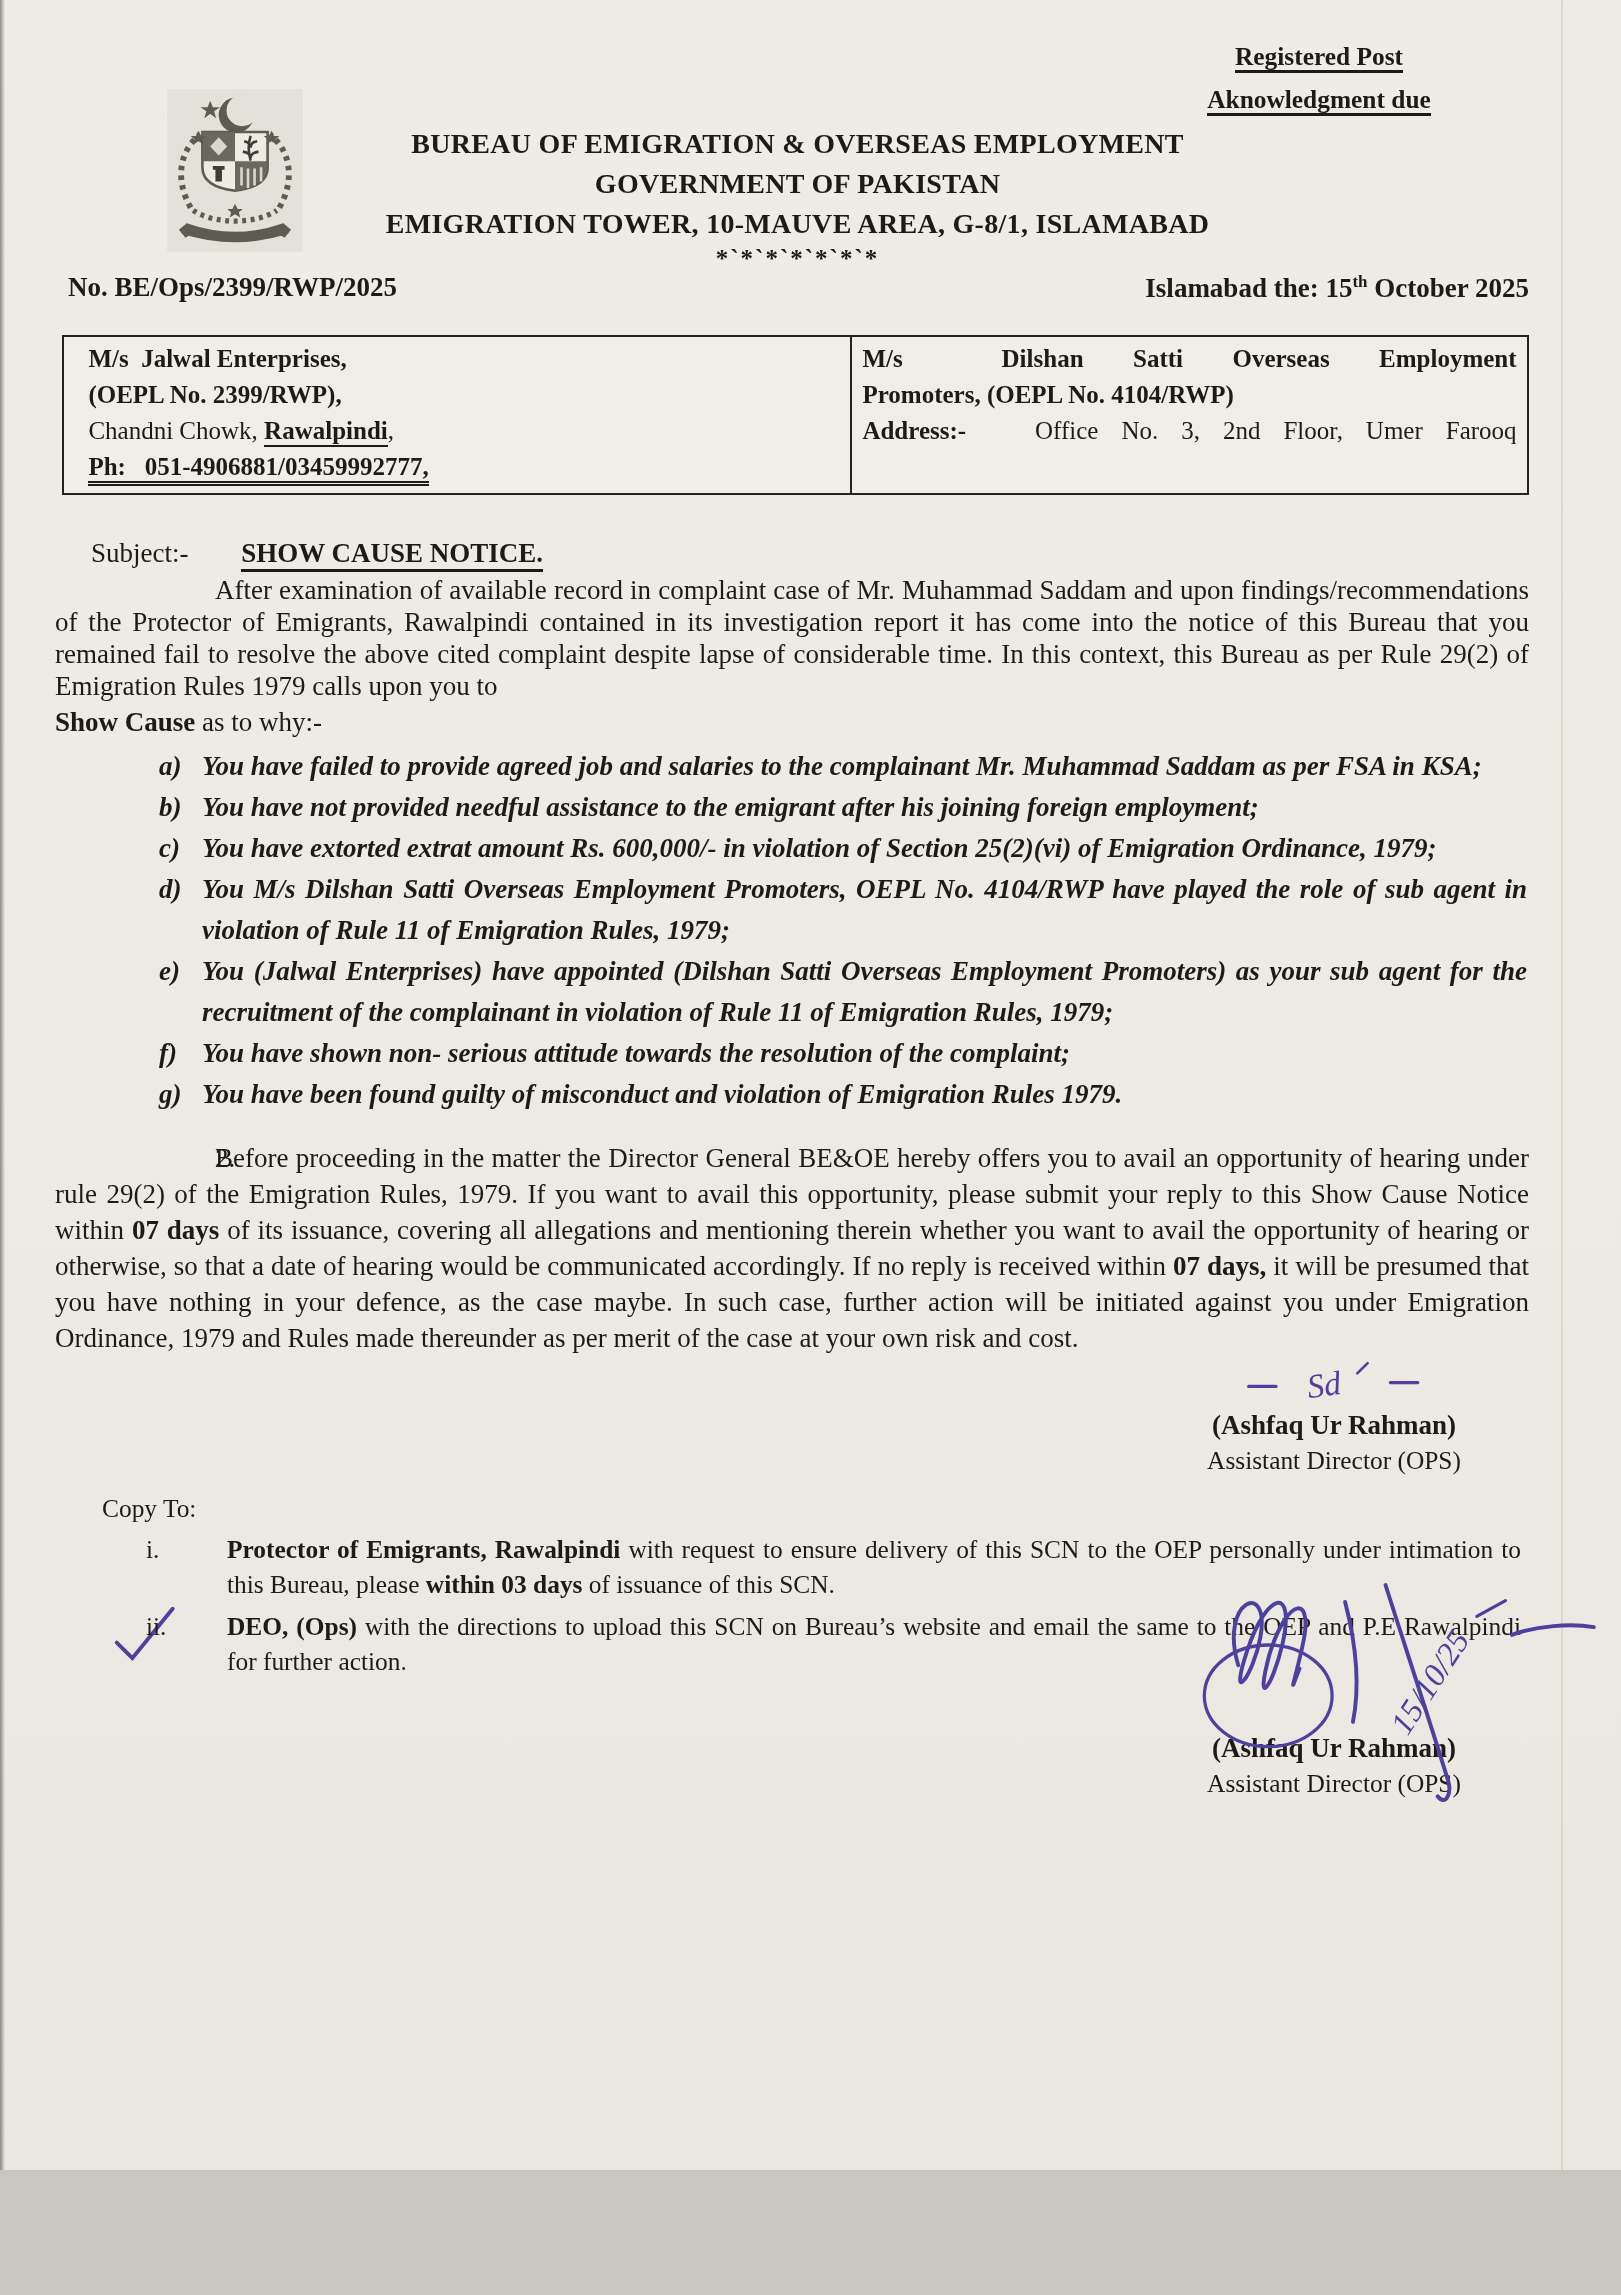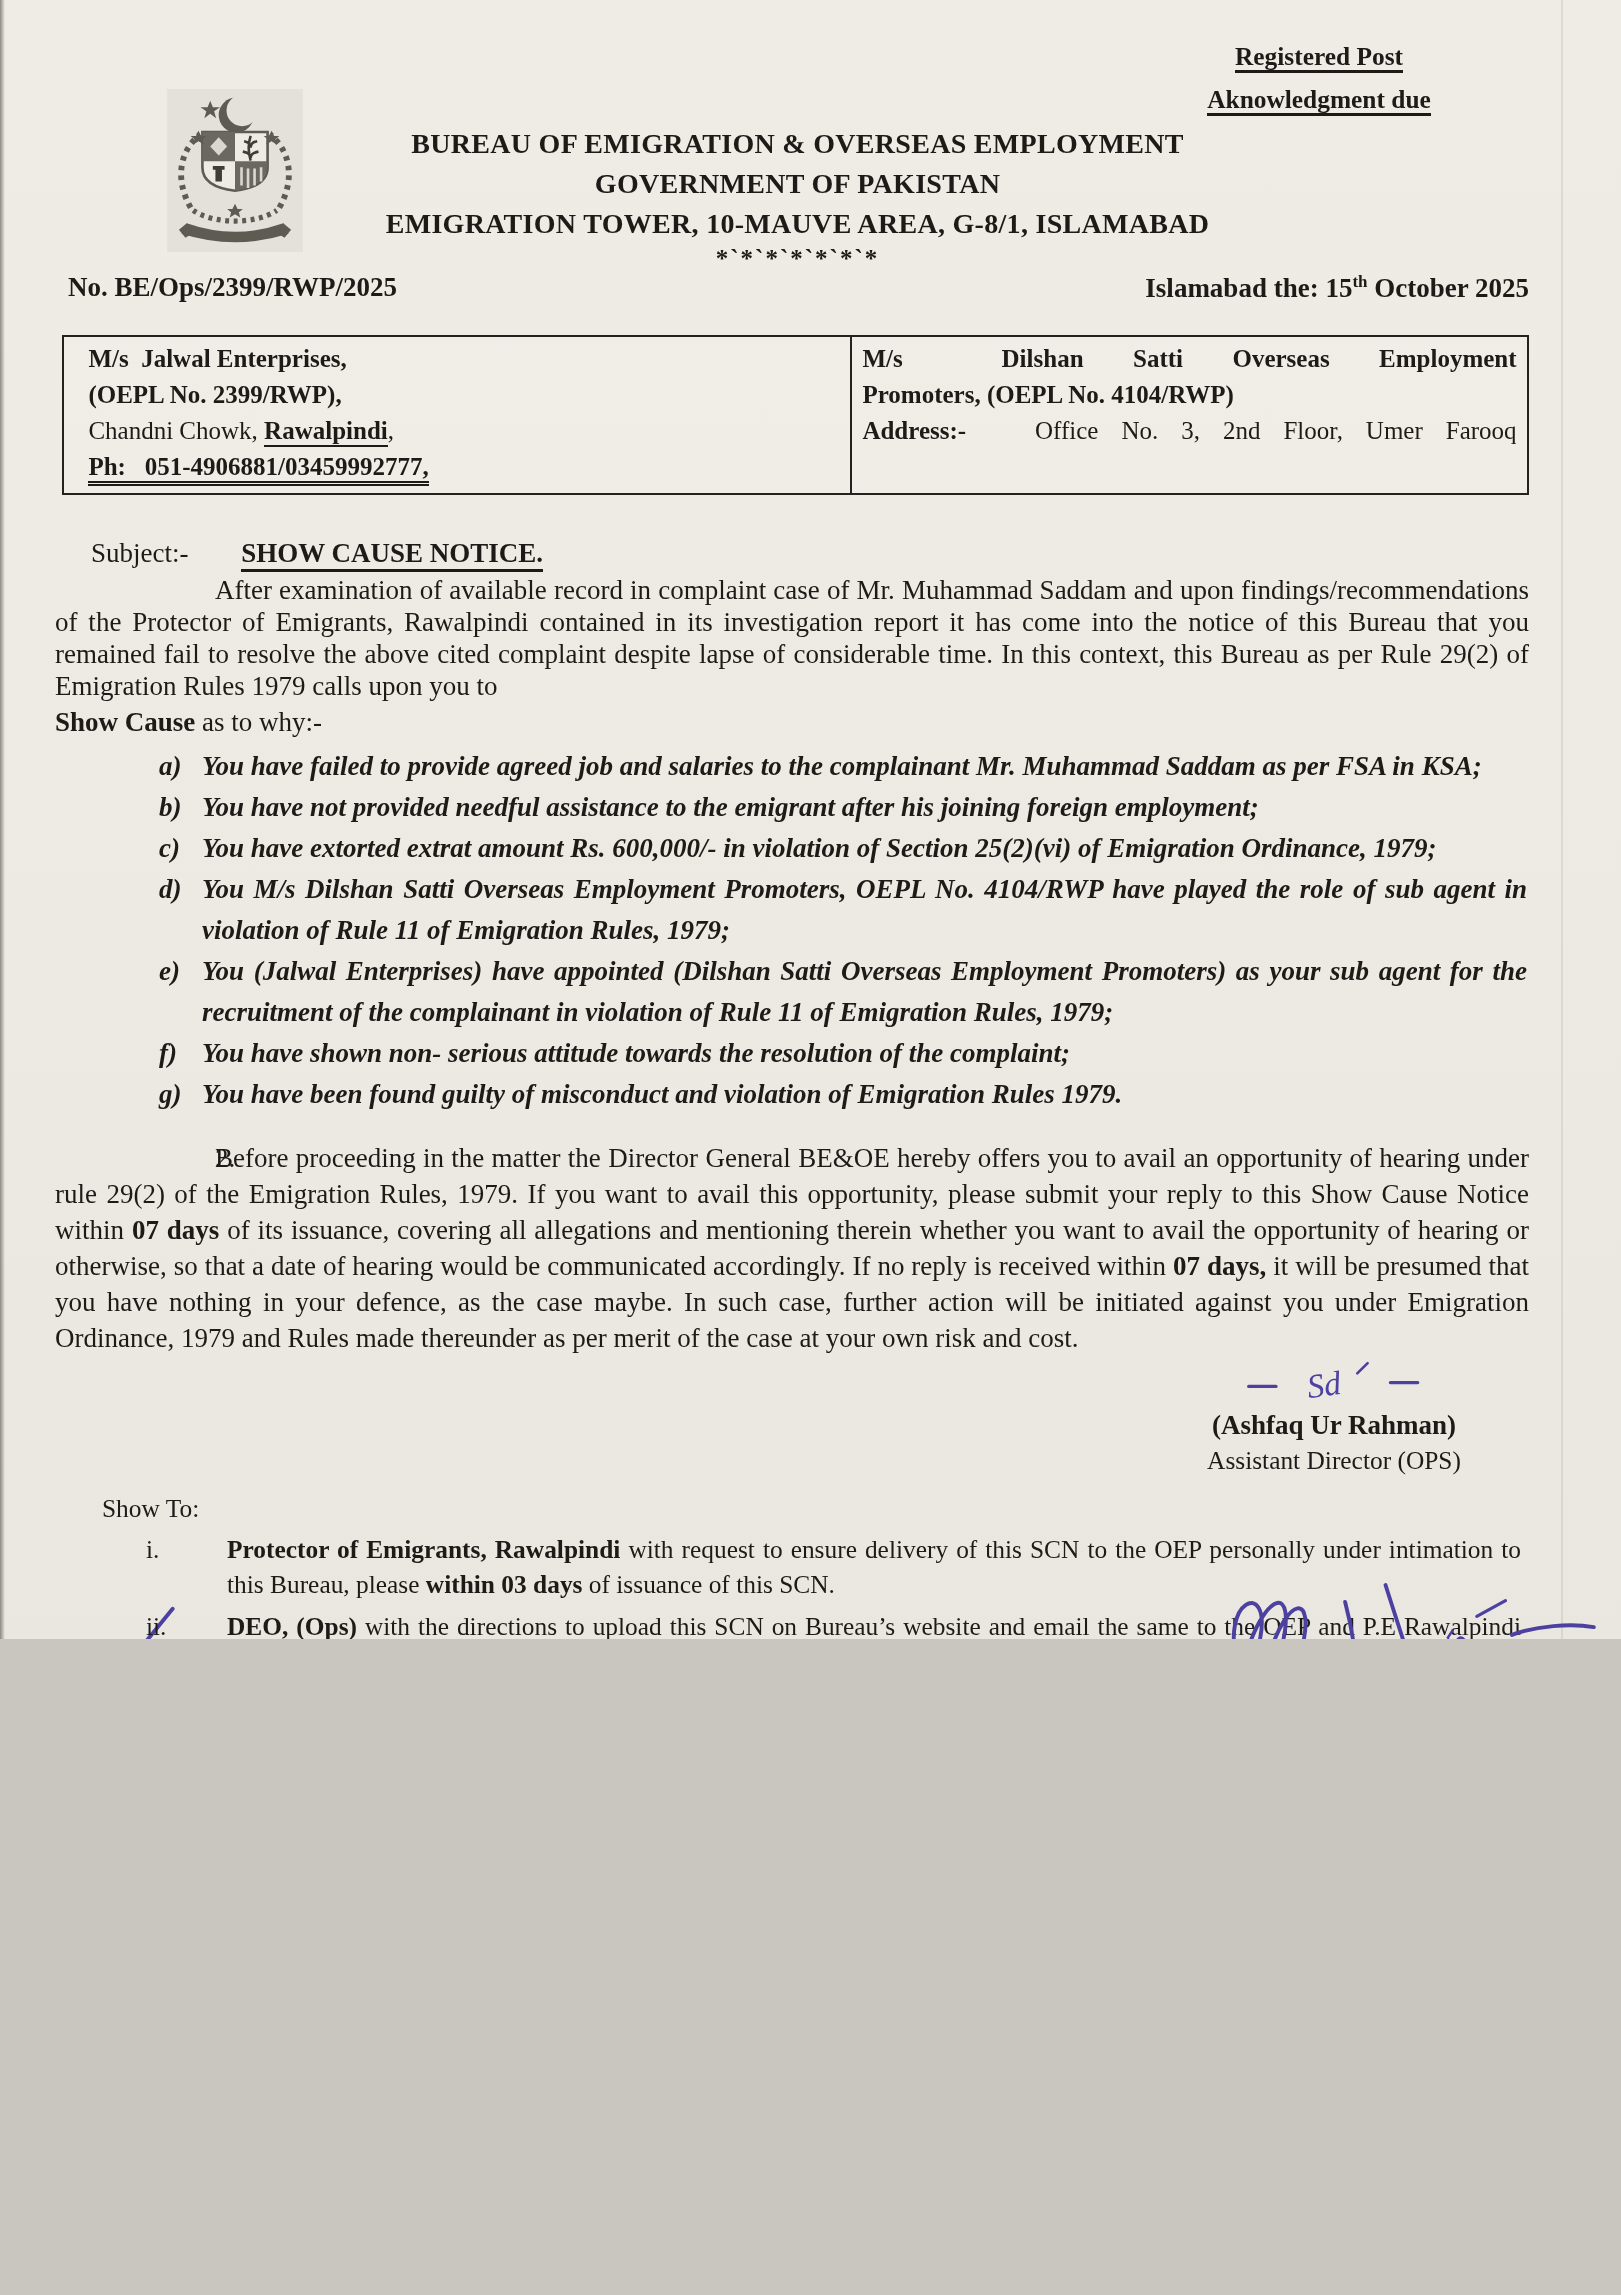--- a/index.html
+++ b/index.html
@@ -1,17 +1,17 @@
 <!DOCTYPE html>
 <html style="font-size:10.4px"><head>
 <meta charset="utf-8">
 <style>
   html,body{margin:0;padding:0;background:#c9c6bf;}
   .page{
-    position:relative;width:1621px;height:1639px;margin:0 auto;
+    position:relative;width:1621px;height:2170px;margin:0 auto;
     background:linear-gradient(180deg,#efece6 0%,#edeae3 55%,#eae7e0 100%);
     font-family:"Liberation Serif",serif;color:#1d1b18;overflow:hidden;
   }
   .page::before{content:"";position:absolute;left:0;top:0;width:4.6px;height:100%;
     background:linear-gradient(90deg,rgba(60,58,50,.55),rgba(60,58,50,0));}
   .crease{position:absolute;top:0;left:1561px;width:2px;height:100%;
     background:rgba(120,114,98,.14);}
   .b{font-weight:bold;}
   .pre{white-space:pre-wrap;}
   .us{border-bottom:3.3px solid #1d1b18;padding-bottom:0.7px;}
@@ -168,21 +168,21 @@
         <path class="ink" d="M18,42 h42" stroke-width="5"></path>
         <text class="handtext" x="108" y="56" font-size="52" transform="rotate(-8 140 40)">Sd</text>
         <path class="ink" d="M185,22 L201,6" stroke-width="4"></path>
         <path class="ink" d="M236,36 h42" stroke-width="5"></path>
       </svg>
       <div class="sname">(Ashfaq Ur Rahman)</div>
       <div class="stitle2">Assistant Director (OPS)</div>
     </div>
 
     <div class="copy">
-      <div class="copy-label">Show To:</div>
+      <div class="copy-label">Copy To:</div>
       <div class="copy-items">
         <div class="citem">
           <span class="mk">i.</span><span class="b">Protector of Emigrants, Rawalpindi</span><span> with request to ensure delivery of this SCN to the OEP personally under intimation to this Bureau, please </span><span class="b">within 03 days</span><span> of issuance of this SCN.</span>
         </div>
         <div class="citem">
           <svg class="tick" width="72" height="65" viewBox="0 0 110 100">
             <path class="ink" d="M10,64 L34,88 L96,12" stroke-width="6"></path>
           </svg>
           <svg class="oepdash" width="91" height="26" viewBox="0 0 140 40">
             <path class="ink" d="M6,26 C44,12 96,8 132,14" stroke-width="6"></path>

